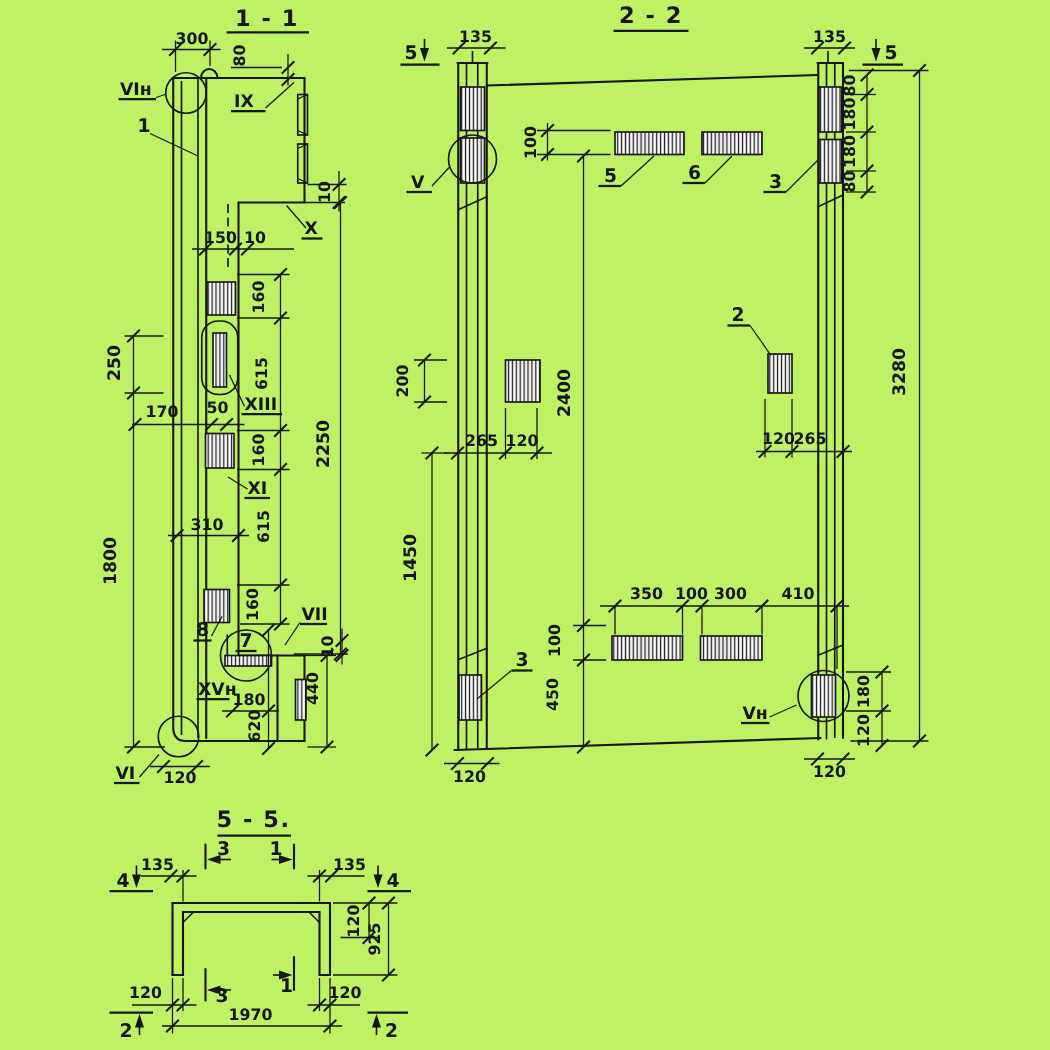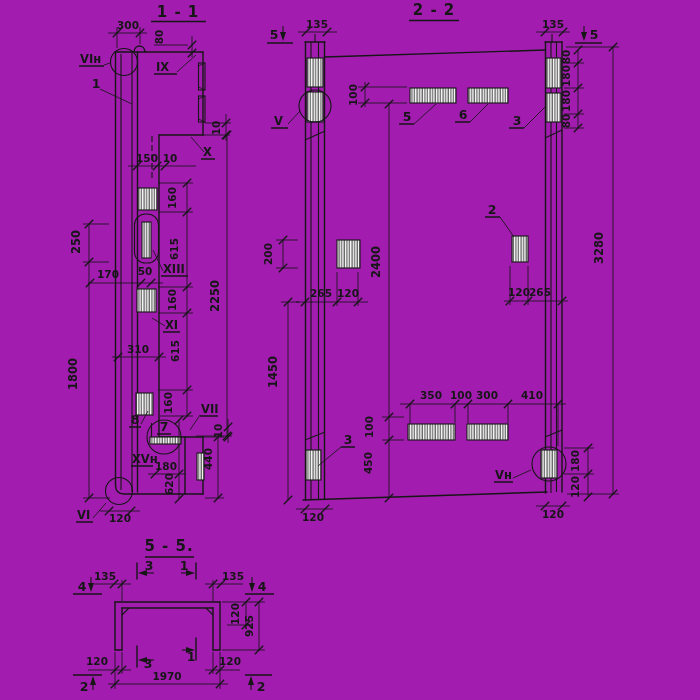--- a/index.html
+++ b/index.html
@@ -1,16 +1,16 @@
 <!DOCTYPE html>
 <html><head>
 <meta charset="utf-8">
 <style>
   html,body{margin:0;padding:0;background:#ffffff;}
-  .page{width:700px;height:700px;position:relative;background:#a21caf;}
+  .page{width:700px;height:700px;position:relative;background:#bef264;}
   svg text{font-family:"DejaVu Sans", sans-serif;font-weight:700;fill:#161616;}
   .t10{font-size:10.5px;}
   .t11{font-size:11.5px;}
   .t12{font-size:12.5px;}
   .ttl{font-size:15px;letter-spacing:1px;}
   .ln{stroke:#161616;stroke-width:1.4;fill:none;stroke-linecap:round;}
   .l2{stroke:#161616;stroke-width:1.1;fill:none;}
   .lt{stroke:#161616;stroke-width:0.85;fill:none;}
   .tk{stroke:#161616;stroke-width:1.3;}
   .ul{stroke:#161616;stroke-width:1.5;}

